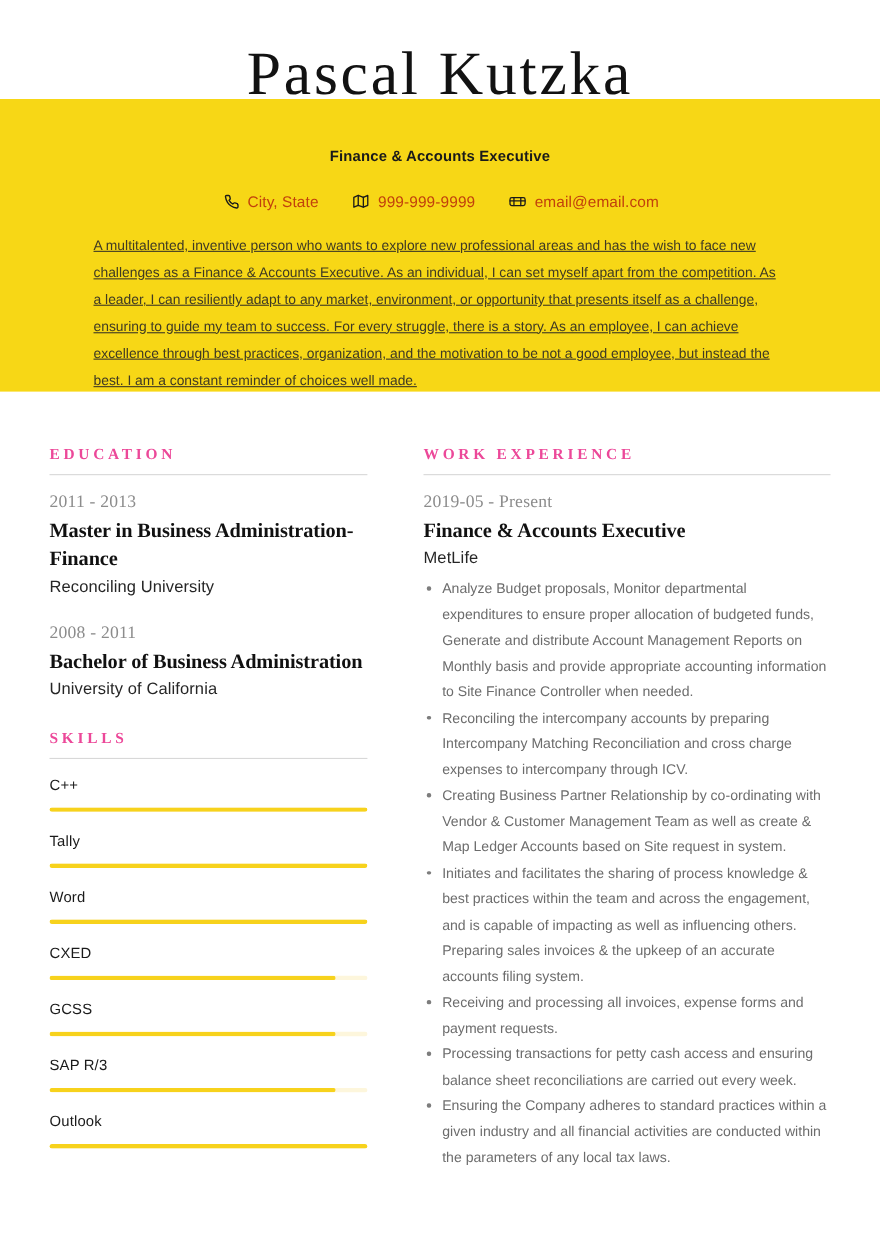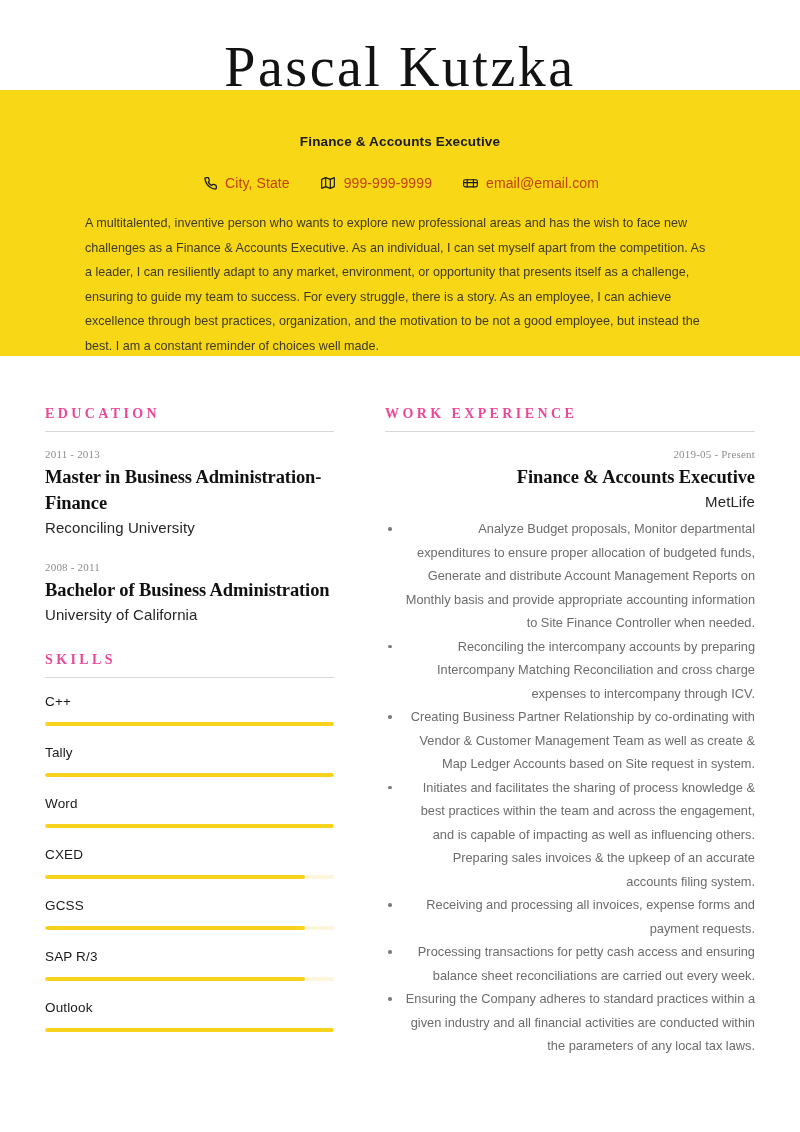--- a/index.html
+++ b/index.html
@@ -91,20 +91,21 @@
   .summary {
     position: absolute;
     left: 85px;
     top: 211px;
     width: 630px;
     font-size: 12.6px;
     line-height: 24.5px;
     color: #3f3a24;
     text-align: left;
     z-index: 3;
+    text-decoration: underline;
   }
 
   
   .body-wrap {
     position: absolute;
     left: 0;
     top: 356px;
     width: 800px;
     height: 776px;
     display: flex;
@@ -129,24 +130,24 @@
   }
   .section-rule {
     height: 1px;
     background: #d8d8d8;
     margin-bottom: 16px;
   }
   .rule-left { width: 289px; }
   .rule-right { width: 370px; }
 
   .entry { margin-bottom: 22px; }
-  .entry:last-child { margin-bottom: 0; text-align: right; }
+  .entry:last-child { margin-bottom: 0; }
   .entry-date {
     font-family: "Liberation Serif", serif;
-    font-size: 11px;
+    font-size: 16px;
     color: #8c8c8c;
     letter-spacing: 0.2px;
     margin-bottom: 4px;
   }
   .entry-title {
     font-family: "Liberation Serif", serif;
     font-size: 18.5px;
     font-weight: 700;
     color: #111111;
     line-height: 26px;

